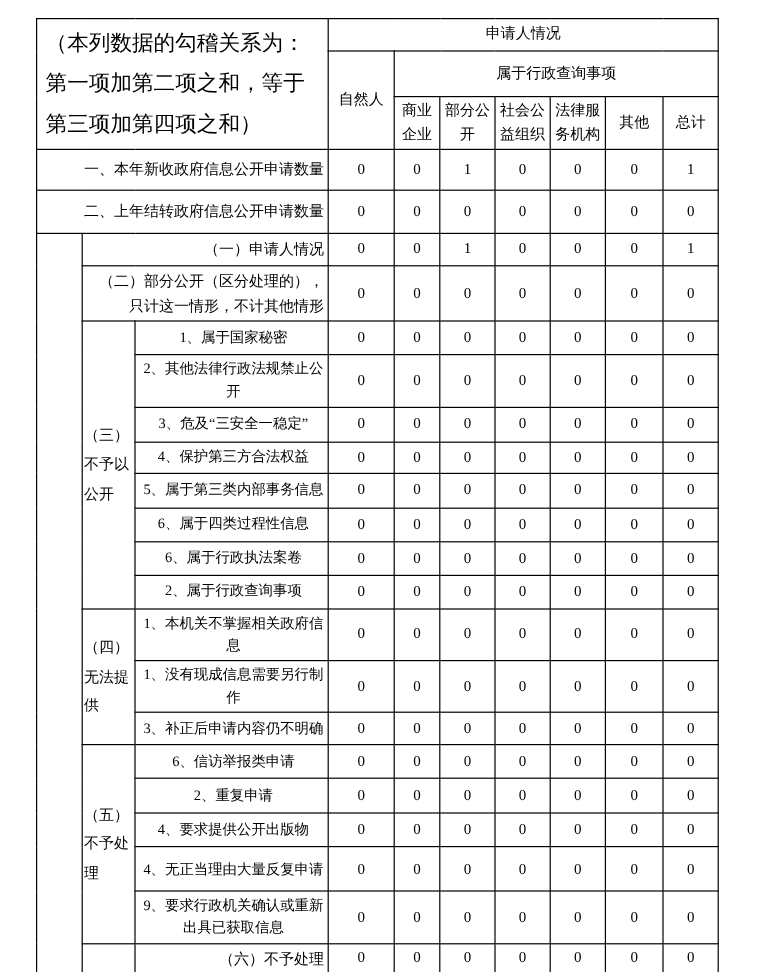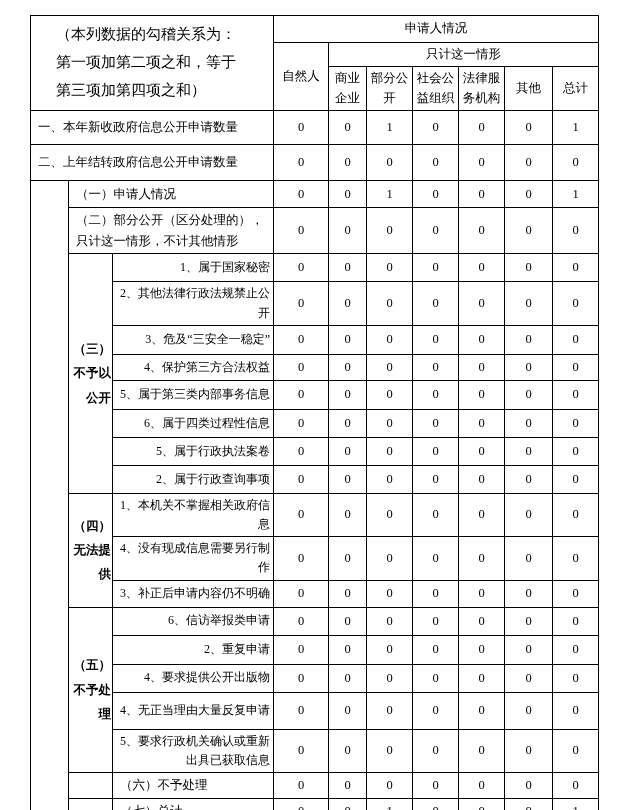--- a/index.html
+++ b/index.html
@@ -17,25 +17,25 @@
     border-collapse: collapse;
     table-layout: fixed;
   }
   td {
     border: 1px solid #000000;
     font-size: 12.5px;
     padding: 2px 3px;
     vertical-align: middle;
     overflow: hidden;
   }
-  .note { text-align: left; padding: 4px 25px; line-height: 1.85; font-size: 15px; }
+  .note { text-align: left; padding: 4px 7px; line-height: 1.85; font-size: 18px; }
   .hd { text-align: center; padding: 2px 1px; line-height: 1.55; }
-  .lbl { text-align: left; padding-left: 7px; line-height: 1.65; }
-  .item { text-align: right; padding-left: 6px; font-size: 12px; line-height: 1.6; }
-  .sec { text-align: right; padding: 2px 1px; line-height: 1.95; font-weight: bold; }
+  .lbl { text-align: right; padding-left: 7px; line-height: 1.65; }
+  .item { text-align: center; padding-left: 6px; font-size: 12px; line-height: 1.6; }
+  .sec { text-align: left; padding: 2px 1px; line-height: 1.95; }
   .v { text-align: center; }
 </style>
 </head>
 <body>
 
 <div class="page">
   <table class="report">
     <colgroup>
       <col style="width:38px">
         <col style="width:44px">
@@ -49,21 +49,21 @@
         <col style="width:46px">
     </colgroup>
 
     <tbody>
         <tr style="height:27px">
       <td class="note" colspan="3" rowspan="3">（本列数据的勾稽关系为：第一项加第二项之和，等于第三项加第四项之和）</td>
       <td class="hd" colspan="7">申请人情况</td>
     </tr>
     <tr style="height:22px">
       <td class="hd" rowspan="2">自然人</td>
-      <td class="hd" colspan="6">只计这一情形</td>
+      <td class="hd" colspan="6">属于行政查询事项</td>
     </tr>
     <tr style="height:39px">
       <td class="hd">商业企业</td>
       <td class="hd">部分公开</td>
       <td class="hd">社会公益组织</td>
       <td class="hd">法律服务机构</td>
       <td class="hd">其他</td>
       <td class="hd">总计</td>
     </tr>
 
@@ -167,21 +167,21 @@
       <td class="item">6、属于四类过程性信息</td>
     <td class="v">0</td>
           <td class="v">0</td>
           <td class="v">0</td>
           <td class="v">0</td>
           <td class="v">0</td>
           <td class="v">0</td>
           <td class="v">0</td>
         </tr>
     <tr style="height:28px">
-      <td class="item">5、属于行政执法案卷</td>
+      <td class="item">6、属于行政执法案卷</td>
     <td class="v">0</td>
           <td class="v">0</td>
           <td class="v">0</td>
           <td class="v">0</td>
           <td class="v">0</td>
           <td class="v">0</td>
           <td class="v">0</td>
         </tr>
     <tr style="height:28px">
       <td class="item">2、属于行政查询事项</td>
@@ -199,21 +199,21 @@
       <td class="item">1、本机关不掌握相关政府信息</td>
     <td class="v">0</td>
           <td class="v">0</td>
           <td class="v">0</td>
           <td class="v">0</td>
           <td class="v">0</td>
           <td class="v">0</td>
           <td class="v">0</td>
         </tr>
     <tr style="height:28px">
-      <td class="item">4、没有现成信息需要另行制作</td>
+      <td class="item">1、没有现成信息需要另行制作</td>
     <td class="v">0</td>
           <td class="v">0</td>
           <td class="v">0</td>
           <td class="v">0</td>
           <td class="v">0</td>
           <td class="v">0</td>
           <td class="v">0</td>
         </tr>
     <tr style="height:27px">
       <td class="item">3、补正后申请内容仍不明确</td>
@@ -261,21 +261,21 @@
       <td class="item">4、无正当理由大量反复申请</td>
     <td class="v">0</td>
           <td class="v">0</td>
           <td class="v">0</td>
           <td class="v">0</td>
           <td class="v">0</td>
           <td class="v">0</td>
           <td class="v">0</td>
         </tr>
     <tr style="height:40px">
-      <td class="item">5、要求行政机关确认或重新出具已获取信息</td>
+      <td class="item">9、要求行政机关确认或重新出具已获取信息</td>
     <td class="v">0</td>
           <td class="v">0</td>
           <td class="v">0</td>
           <td class="v">0</td>
           <td class="v">0</td>
           <td class="v">0</td>
           <td class="v">0</td>
         </tr>
 
     <tr style="height:25px">

